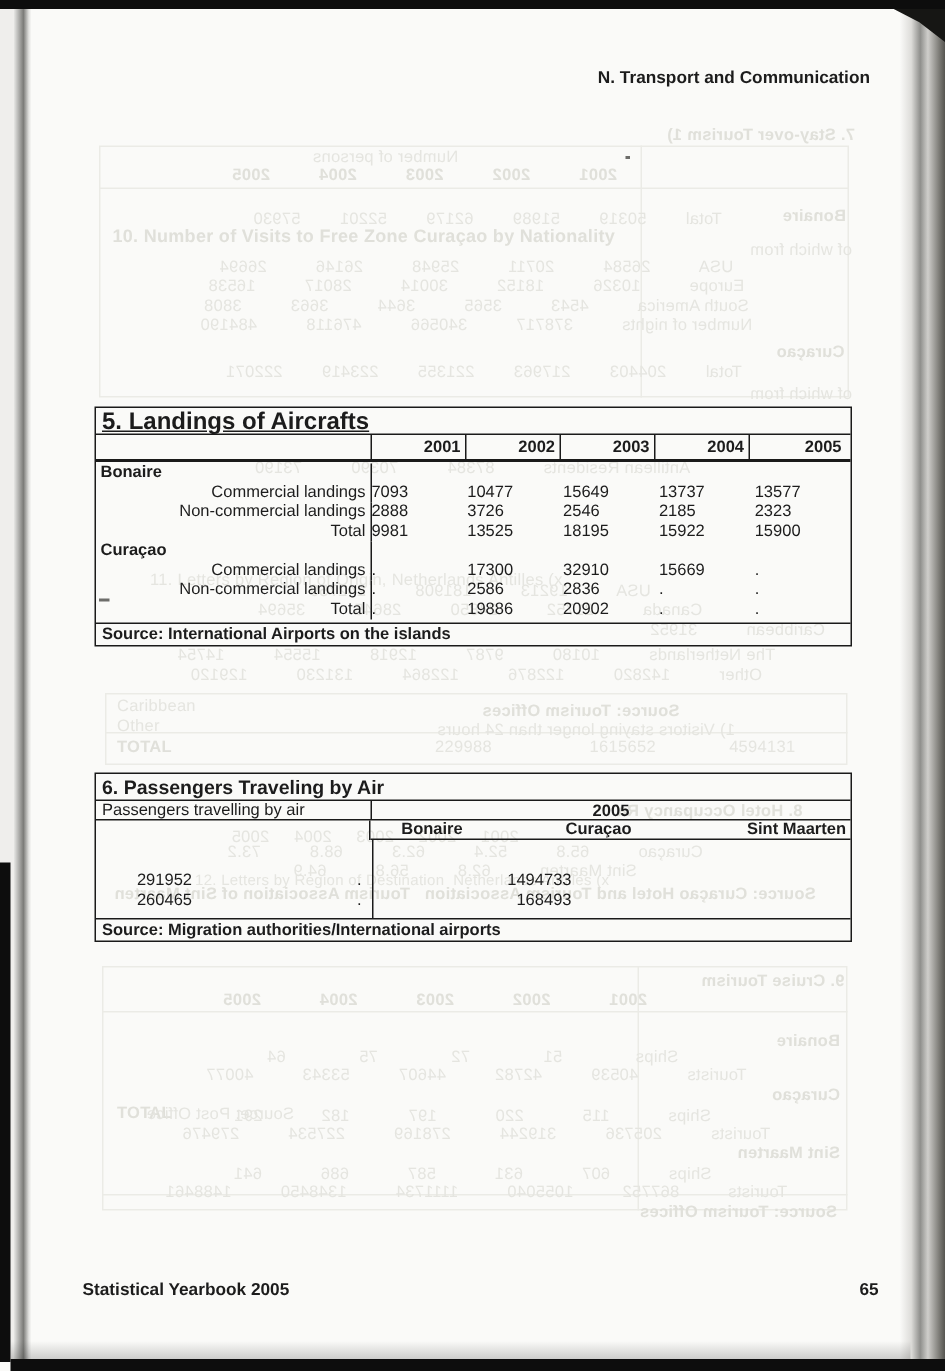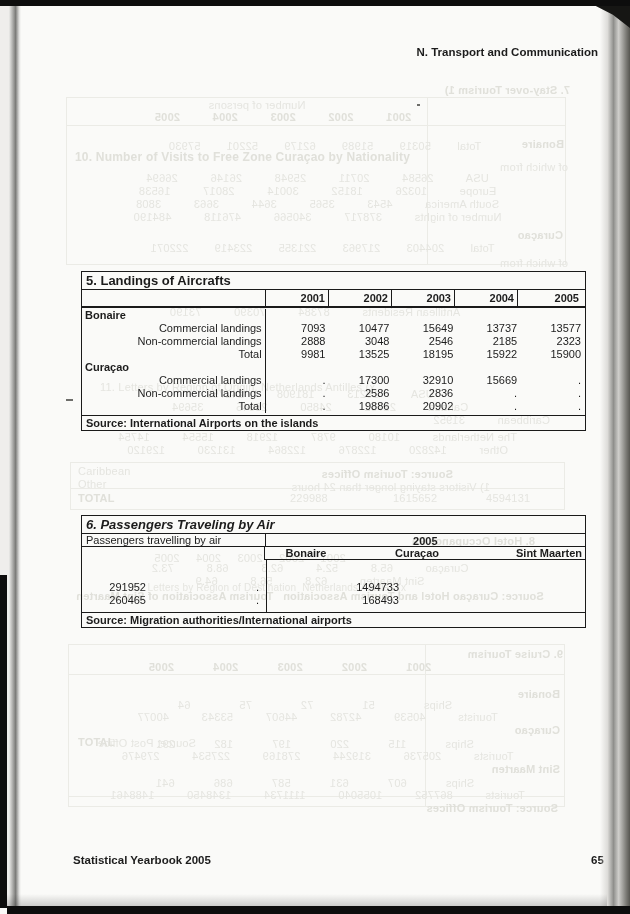--- a/index.html
+++ b/index.html
@@ -37,41 +37,41 @@
   .ghost {
     position:absolute; font-size:11px; color:#e5e5e0; white-space:pre;
     letter-spacing:0.2px; filter:blur(0.3px);
   }
   .ghost.mir { transform:scaleX(-1); }
   .ghost.gb  { font-weight:bold; color:#e0e0da; }
   .grect { position:absolute; border:1px solid #ebebe6; }
   .gline-h { position:absolute; height:1px; background:#ebebe6; }
   .gline-v { position:absolute; width:1px; background:#ebebe6; }
   
-  .content { position:absolute; z-index:2;margin-left:18px; }
+  .content { position:absolute; z-index:2; }
   .page-header { left:0; top:46px; width:580px; text-align:right; font-weight:bold; font-size:11.5px; }
   .page-footer { left:55px; top:854px; font-weight:bold; font-size:11.5px;text-align:right; }
   .page-num    { left:573px; top:854px; font-weight:bold; font-size:11.5px; }
   
   .t5 { left:63px; top:271px; width:505px; border:1px solid #1a1a1a; background:transparent; font-size:11px; }
-  .t5-title { height:18px; border-bottom:1px solid #1a1a1a; font-weight:bold; font-size:13px; padding:1px 0 0 4px; }
+  .t5-title { height:18px; border-bottom:1px solid #1a1a1a; font-weight:bold; font-size:16px; padding:1px 0 0 4px;text-decoration:underline; }
   .t5-head { display:flex; height:18px; border-bottom:2px solid #1a1a1a; }
   .t5-head .lab { width:184px; border-right:1px solid #1a1a1a; }
   .t5-yc { width:63px; border-right:1px solid #1a1a1a; text-align:right; font-weight:bold; padding:2px 3px 0 0; }
   .t5-yc:last-child { width:64px; border-right:none; }
   .t5-body { padding:1px 0 2px 0; }
   .t5-row { display:flex; height:13px; line-height:13px; }
   .t5-label { width:184px; border-right:1px solid #1a1a1a; }
   .t5-label.group { font-weight:bold; padding-left:3px; }
   .t5-label.item  { text-align:right; padding-right:3px; }
-  .t5-val { width:64px; text-align:right; padding-right:4px; }
+  .t5-val { width:64px; padding-right:4px; }
   .t5-source { border-top:1px solid #1a1a1a; height:15px; font-weight:bold; padding:1px 0 0 4px; }
   
   .t6 { left:63px; top:515px; width:505px; border:1px solid #1a1a1a; background:transparent; font-size:11px; }
-  .t6-title { height:18px; border-bottom:1px solid #1a1a1a; font-weight:bold; font-size:13px; padding:1px 0 0 4px;font-style:italic; }
+  .t6-title { height:18px; border-bottom:1px solid #1a1a1a; font-weight:bold; font-size:13px; padding:1px 0 0 4px; }
   .t6-yearrow { display:flex; height:13px; border-bottom:1px solid #1a1a1a; }
   .t6-yearrow .lab { width:184px; border-right:1px solid #1a1a1a; }
   .t6-year { width:320px; text-align:center; font-weight:bold; padding-top:1px; }
   .t6-countries { display:flex; height:13px; }
   .t6-countries .lab { width:184px; border-right:1px solid #1a1a1a; }
   .t6-cwrap { display:flex; width:320px; border-bottom:1px solid #1a1a1a; font-weight:bold; }
   .t6-c1 { width:82px;  text-align:center; }
   .t6-c2 { width:140px; text-align:center; }
   .t6-c3 { width:98px;  text-align:right; padding-right:3px; }
   .t6-body { position:relative; height:52px; padding-top:21px; }
@@ -173,21 +173,21 @@
           <div class="t5-label item">Commercial landings</div>
           <div class="t5-val">7093</div>
           <div class="t5-val">10477</div>
           <div class="t5-val">15649</div>
           <div class="t5-val">13737</div>
           <div class="t5-val">13577</div>
         </div>
         <div class="t5-row">
           <div class="t5-label item">Non-commercial landings</div>
           <div class="t5-val">2888</div>
-          <div class="t5-val">3048</div>
+          <div class="t5-val">3726</div>
           <div class="t5-val">2546</div>
           <div class="t5-val">2185</div>
           <div class="t5-val">2323</div>
         </div>
         <div class="t5-row">
           <div class="t5-label item">Total</div>
           <div class="t5-val">9981</div>
           <div class="t5-val">13525</div>
           <div class="t5-val">18195</div>
           <div class="t5-val">15922</div>

